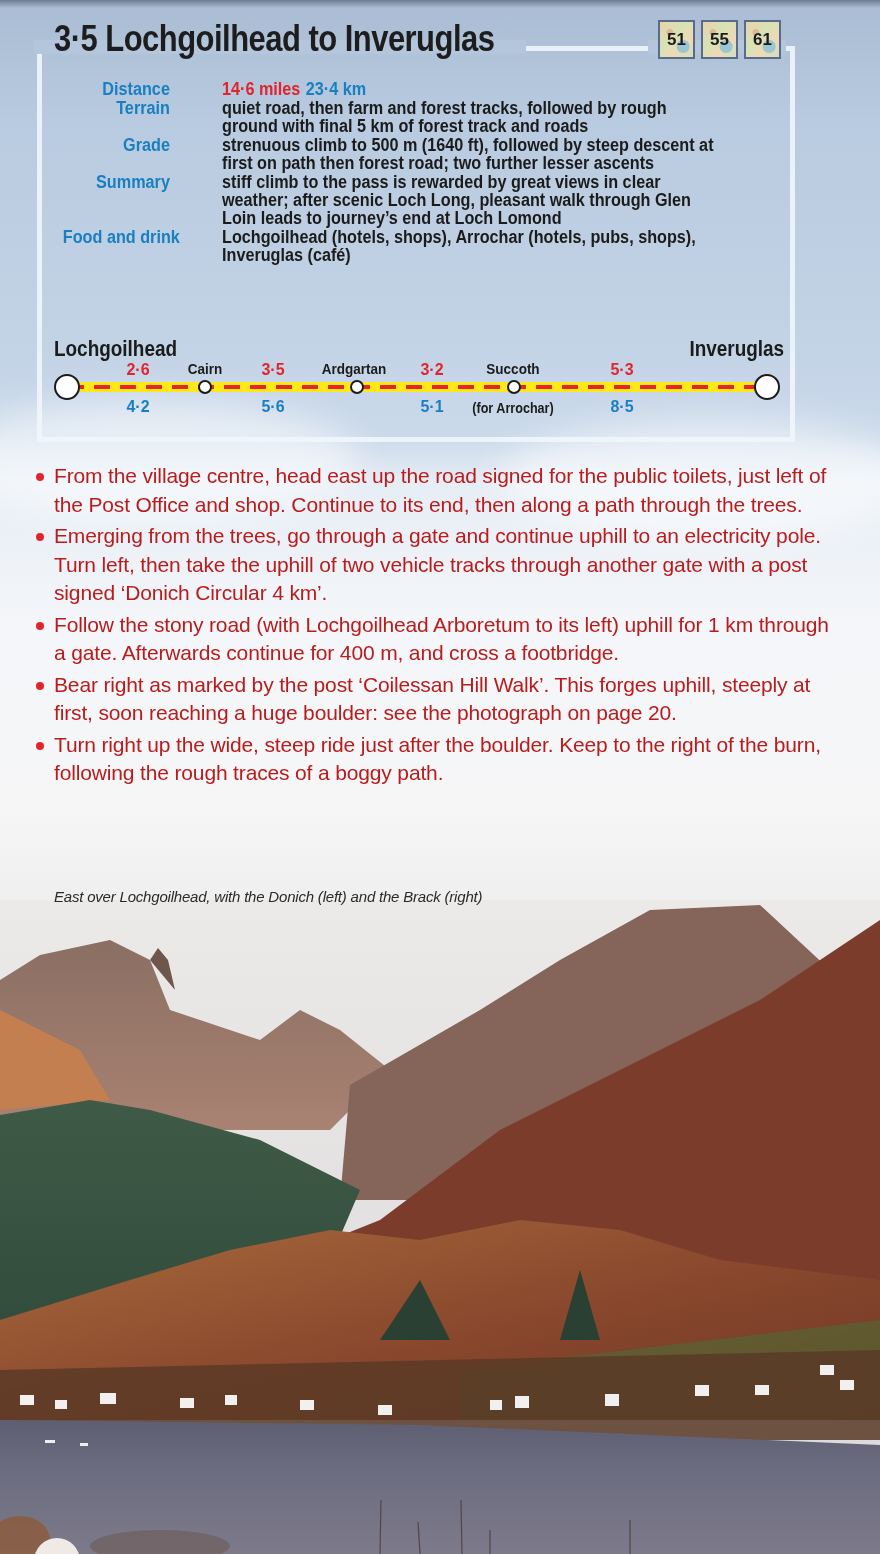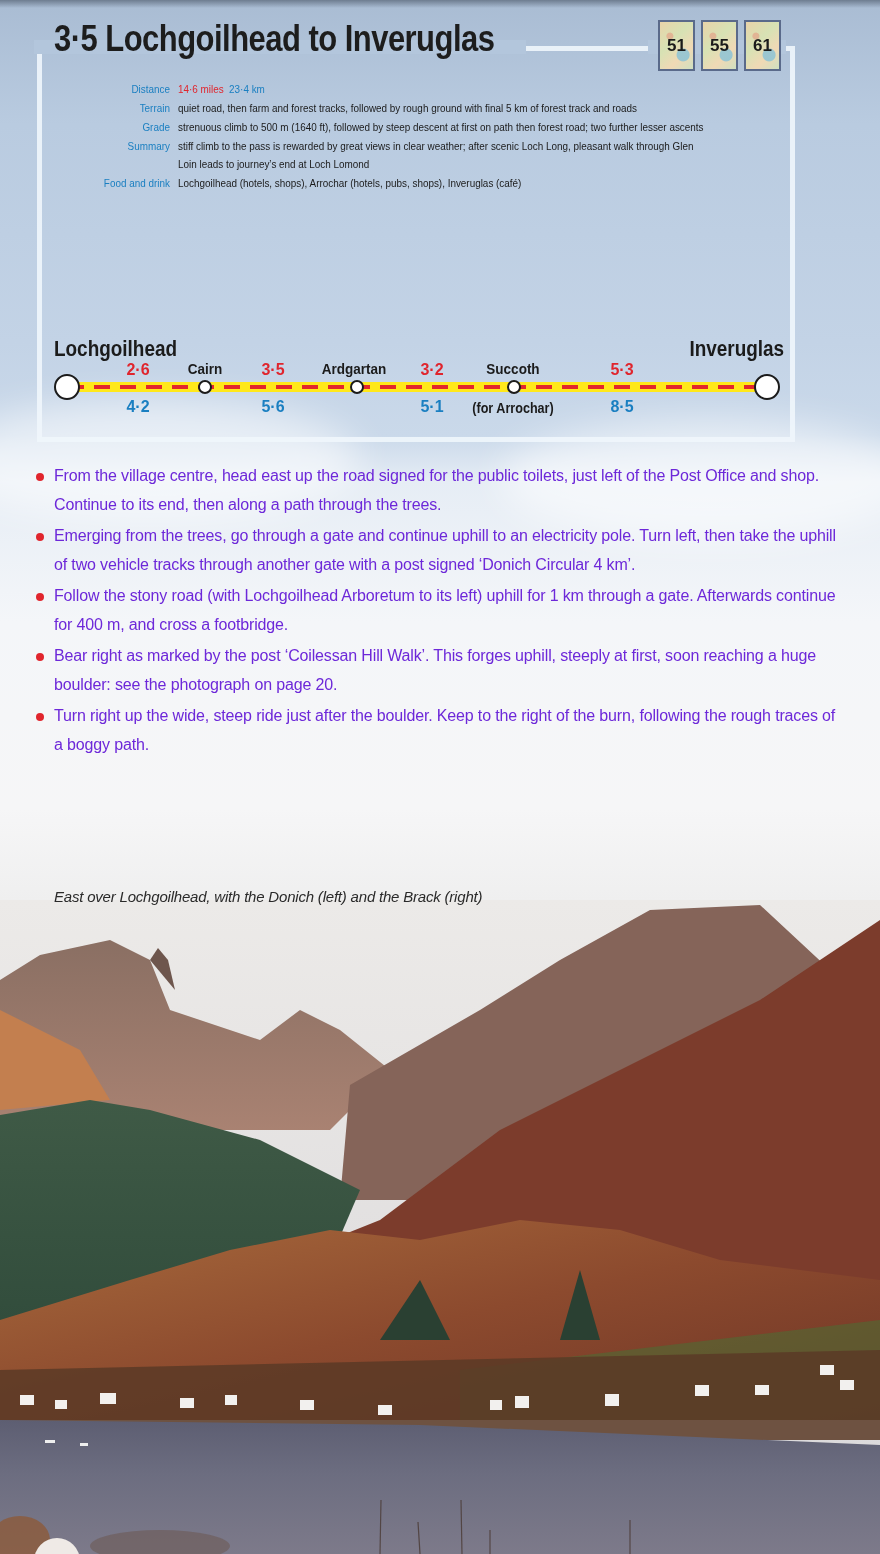--- a/index.html
+++ b/index.html
@@ -23,31 +23,31 @@
   .title {
     position:absolute; left:54px; top:18px;
     font-family:"Liberation Sans", sans-serif; font-weight:bold;
     font-size:36px; color:#1d1d1d; letter-spacing:-0.6px;
     transform: scaleX(0.86); transform-origin:left top;
     white-space:nowrap;
   }
 
   .maps { position:absolute; left:658px; top:20px; display:flex; gap:6px; }
   .map-tile {
-    width:37px; height:51px; border:2px solid #5a6a8a;
+    width:37px; height:39px; border:2px solid #5a6a8a;
     background:
       radial-gradient(circle at 30% 30%, rgba(230,140,120,0.5) 0 3px, transparent 4px),
       radial-gradient(circle at 70% 70%, rgba(120,190,220,0.7) 0 6px, transparent 7px),
       linear-gradient(135deg,#e9d3a9 0%,#d7e2b4 40%,#f0d9b5 70%,#cfe0c0 100%);
     display:flex; align-items:center; justify-content:center;
     font-weight:bold; font-size:17px; color:#1b1b1b;
   }
 
   .facts { position:absolute; left:50px; top:80px; width:720px; }
-  .fact-row { display:flex; font-weight:normal; font-size:11px; line-height:18px; margin-bottom:1px; }
+  .fact-row { display:flex; font-weight:bold; font-size:18px; line-height:18px; margin-bottom:1px;gap:44px; }
   .fact-label { width:128px; text-align:right; color:#1a7fc1; padding-right:9px; flex-shrink:0; transform:scaleX(0.9); transform-origin:right; white-space:nowrap;}
   .fact-value { color:#1b1b1b; flex:1; transform:scaleX(0.9); transform-origin:left; width:111%; }
   .dist-miles { color:#e0252d; }
   .dist-km { color:#1a7fc1; margin-left:6px; }
 
   
   .route { position:absolute; left:54px; top:336px; width:730px; height:90px; }
   .town { position:absolute; font-weight:bold; font-size:22px; color:#1b1b1b; transform:scaleX(0.86); white-space:nowrap; }
   .town.start { left:0; top:0; transform-origin:left; }
   .town.end { right:0; top:0; transform-origin:right; }
@@ -59,21 +59,21 @@
   .node { position:absolute; border:2.5px solid #1b1b1b; background:#fff; border-radius:50%; }
   .node.big { width:26px; height:26px; top:38px; }
   .node.small { width:14px; height:14px; top:44px; }
   .waypoint { position:absolute; top:24px; font-weight:bold; font-size:15px; color:#1b1b1b; transform:translateX(-50%) scaleX(0.9); white-space:nowrap; }
   .waypoint-sub { position:absolute; top:64px; font-weight:bold; font-size:14px; color:#1b1b1b; transform:translateX(-50%) scaleX(0.9); white-space:nowrap; }
   .seg-mi { position:absolute; top:25px; font-weight:bold; font-size:16px; color:#e0252d; transform:translateX(-50%); }
   .seg-km { position:absolute; top:62px; font-weight:bold; font-size:16px; color:#1a7fc1; transform:translateX(-50%); }
 
   
   .directions { position:absolute; left:36px; top:462px; width:800px; list-style:none; }
-  .directions li { position:relative; padding-left:18px; font-size:16px; line-height:28.5px; color:#6d28d9; margin-bottom:3px; letter-spacing:-0.15px; }
+  .directions li { position:relative; padding-left:18px; font-size:21px; line-height:28.5px; color:#b91c1c; margin-bottom:3px; letter-spacing:-0.15px; }
   .bullet { position:absolute; left:0; top:11px; width:8px; height:8px; border-radius:50%; background:#e0252d; }
 
   .caption { position:absolute; left:54px; top:888px; font-style:italic; font-size:15px; color:#2a2a2a; letter-spacing:-0.2px; }
 
   
   .photo { position:absolute; left:0; top:900px; width:880px; height:654px; overflow:hidden; }
   .photo svg { display:block; }
   .page-badge { position:absolute; left:34px; top:1538px; width:46px; height:46px; border-radius:50%; background:#efeae6; }
 </style>
 </head>

